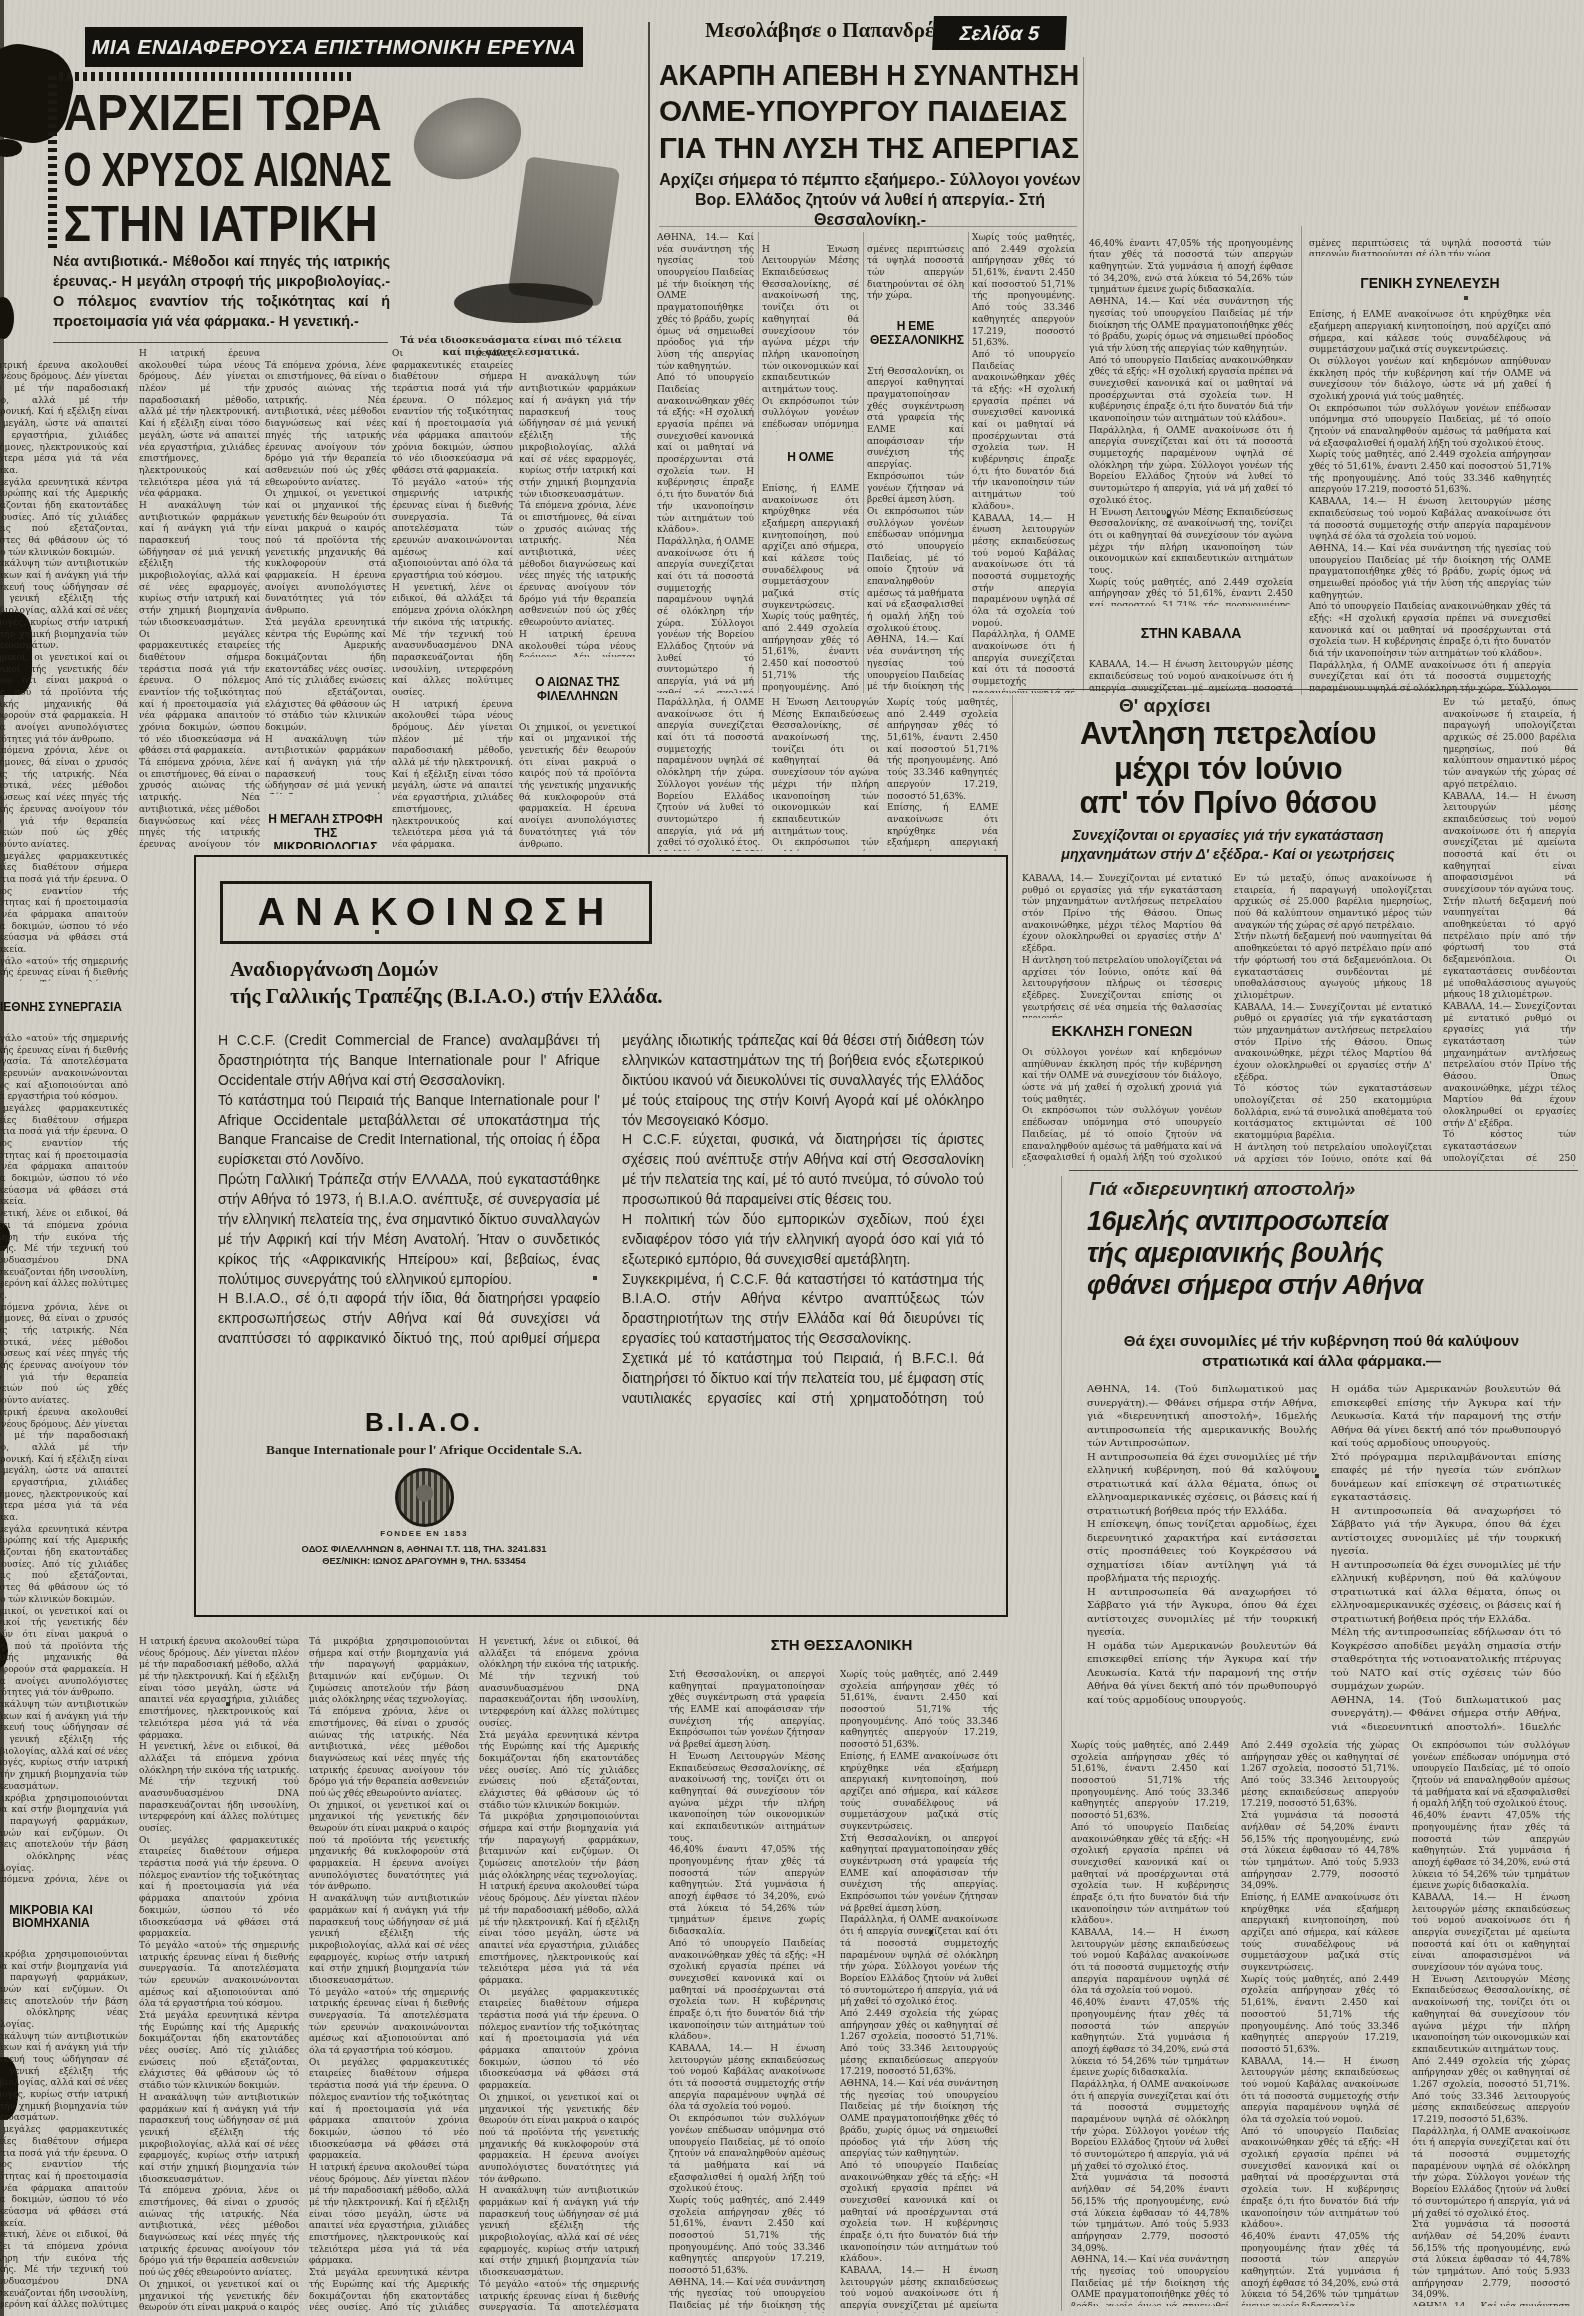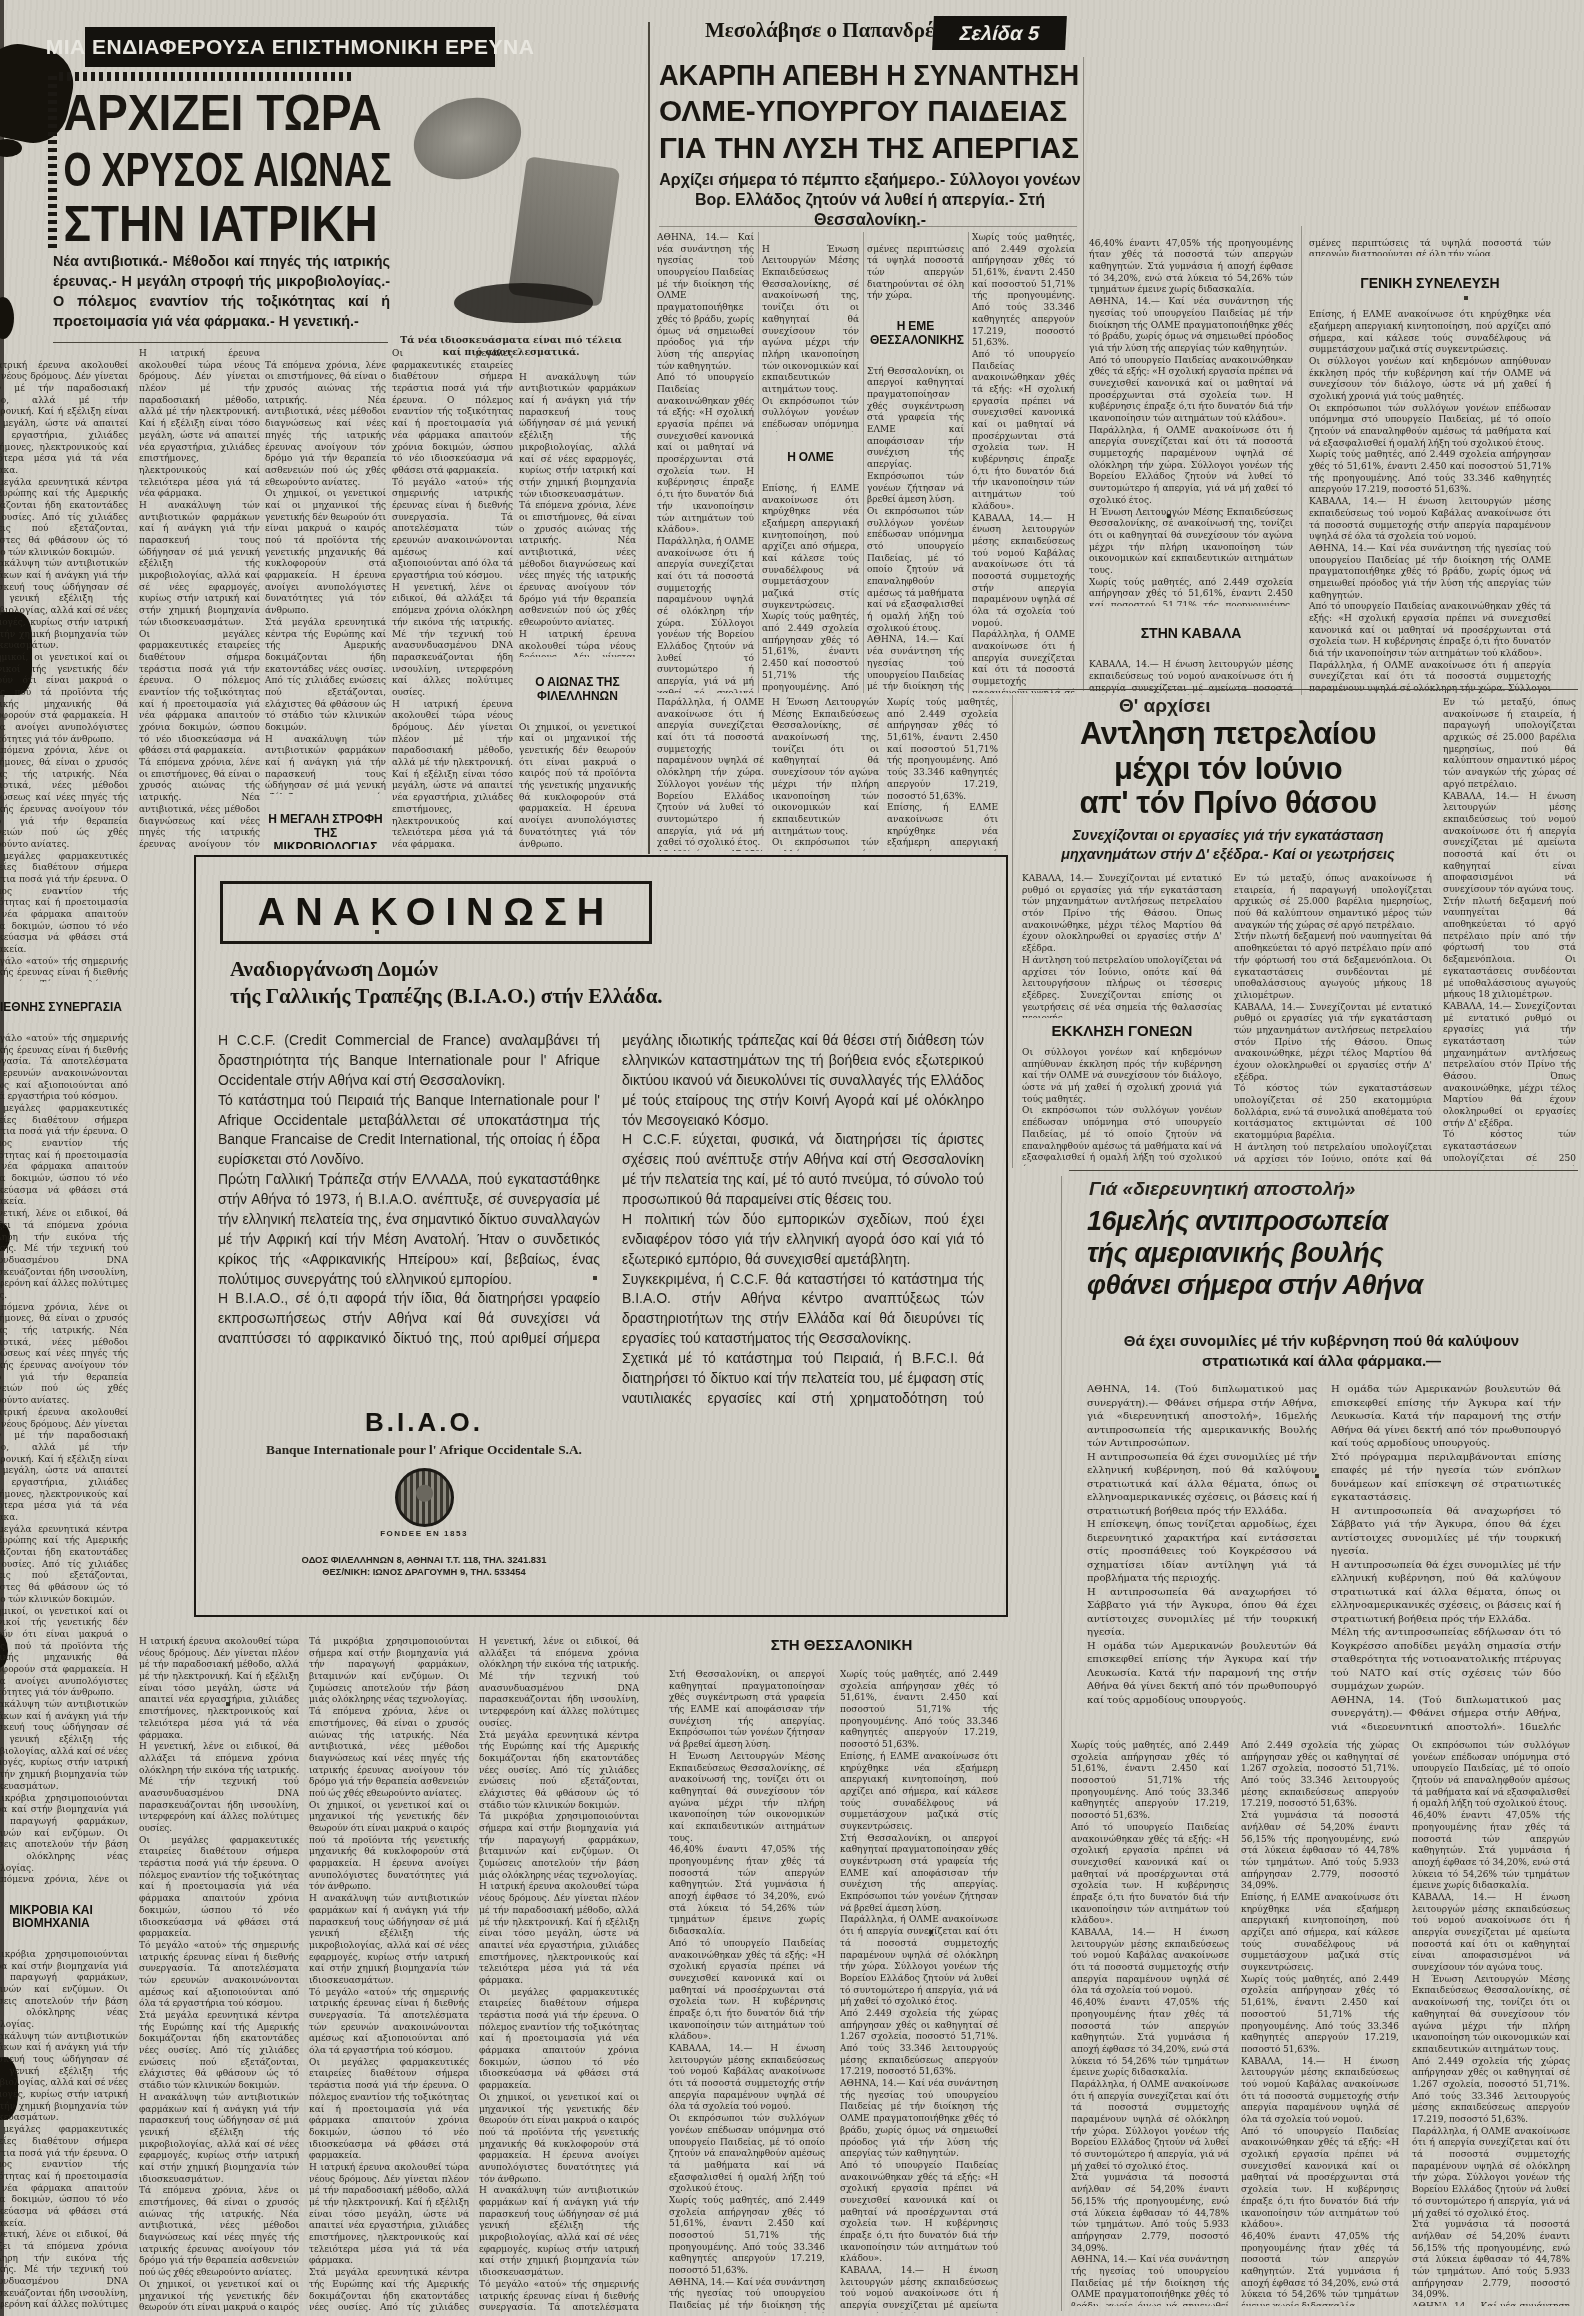--- a/index.html
+++ b/index.html
@@ -38,39 +38,39 @@
     font-family:"Liberation Sans",sans-serif;font-weight:700;font-size:38px;letter-spacing:10px;color:#15130e;}
   .annc-sub{font-family:"Liberation Serif",serif;font-weight:700;font-size:21px;line-height:1.3;color:#17150f;}
   .annc-col{font-family:Liberation Sans, sans-serif;font-size:14px;line-height:1.42;text-align:justify;
     white-space:pre-line;overflow:hidden;}
   .biao-name{font-family:"Liberation Sans",sans-serif;font-weight:900;font-size:26px;letter-spacing:3px;color:#15130e;}
   .biao-full{font-family:"Liberation Serif",serif;font-weight:700;font-size:13.4px;margin-top:4px;}
   .logo{width:53px;height:53px;border:3px solid #1c1a16;border-radius:50%;margin:10px auto 2px;
     background:radial-gradient(circle at 50% 42%, #6a675e 0 8px, rgba(0,0,0,0) 9px),
       repeating-linear-gradient(90deg,#3a372f 0 3px,#8b887e 3px 6px);}
   .founded{font-family:"Liberation Sans",sans-serif;font-size:8px;letter-spacing:1.5px;font-weight:700;}
-  .addr{font-family:"Liberation Sans",sans-serif;font-weight:700;font-size:9.4px;margin-top:16px;}
+  .addr{font-family:"Liberation Sans",sans-serif;font-weight:700;font-size:9.4px;margin-top:5px;}
   .blob{position:absolute;background:#15120c;}
 </style>
 </head>
 <body>
 
 <div class="page">
 
   <div class="blob" style="left:0;top:0;width:4px;height:2317px;opacity:.75;"></div>
   <div class="blob" style="left:-20px;top:46px;width:91px;height:95px;border-radius:38%;transform:rotate(12deg);"></div>
   <div class="blob" style="left:-8px;top:139px;width:30px;height:18px;border-radius:50%;"></div>
   <div class="blob" style="left:-8px;top:297px;width:22px;height:42px;border-radius:50%;"></div>
   <div class="blob" style="left:-14px;top:612px;width:46px;height:83px;border-radius:30%;"></div>
   <div class="blob" style="left:-8px;top:1223px;width:18px;height:28px;border-radius:50%;"></div>
   <div class="blob" style="left:-10px;top:1634px;width:18px;height:34px;border-radius:50%;"></div>
   <div class="blob" style="left:-14px;top:2057px;width:32px;height:63px;border-radius:40%;"></div>
   <div class="blob" style="left:59px;top:891px;width:2px;height:2px;box-shadow:317px 40px 0 1px #3a362c,1109px -376px 0 1px #3a362c,535px 386px 0 1px #3a362c,871px 1040px 0 1px #3a362c,1406px -594px 0 1px #3a362c,168px 812px 0 1px #3a362c,1257px 584px 0 1px #3a362c;"></div>
 
-  <div class="abs banner" style="left:85px;top:27px;width:410px;height:40px;">ΜΙΑ ΕΝΔΙΑΦΕΡΟΥΣΑ ΕΠΙΣΤΗΜΟΝΙΚΗ ΕΡΕΥΝΑ</div>
+  <div class="abs banner" style="left:85px;top:27px;width:498px;height:40px;font-style:italic;">ΜΙΑ ΕΝΔΙΑΦΕΡΟΥΣΑ ΕΠΙΣΤΗΜΟΝΙΚΗ ΕΡΕΥΝΑ</div>
   <div class="abs hatch-h" style="left:59px;top:72px;width:295px;height:9px;"></div>
   <div class="abs hatch-v" style="left:48px;top:72px;width:9px;height:176px;"></div>
 
   <svg class="abs svg-head" style="left:61px;top:85px;" width="337" height="166" xmlns="http://www.w3.org/2000/svg" viewBox="0 0 340 168">
     <text x="2" y="46" font-size="50" textLength="322" lengthAdjust="spacingAndGlyphs">ΑΡΧΙΖΕΙ ΤΩΡΑ</text>
     <text x="2" y="102" font-size="48" textLength="332" lengthAdjust="spacingAndGlyphs">Ο ΧΡΥΣΟΣ ΑΙΩΝΑΣ</text>
     <text x="2" y="158" font-size="50" textLength="318" lengthAdjust="spacingAndGlyphs">ΣΤΗΝ ΙΑΤΡΙΚΗ</text>
   </svg>
 
   <div class="abs deck" style="left:53px;top:252px;width:337px;height:85px;font-size:14.4px;line-height:1.38;text-align:justify;">Νέα αντιβιοτικά.- Μέθοδοι καί πηγές τής ιατρικής έρευνας.- Η μεγάλη στροφή τής μικροβιολογίας.- Ο πόλεμος εναντίον τής τοξικότητας καί ή προετοιμασία γιά νέα φάρμακα.- Η γενετική.-</div>

